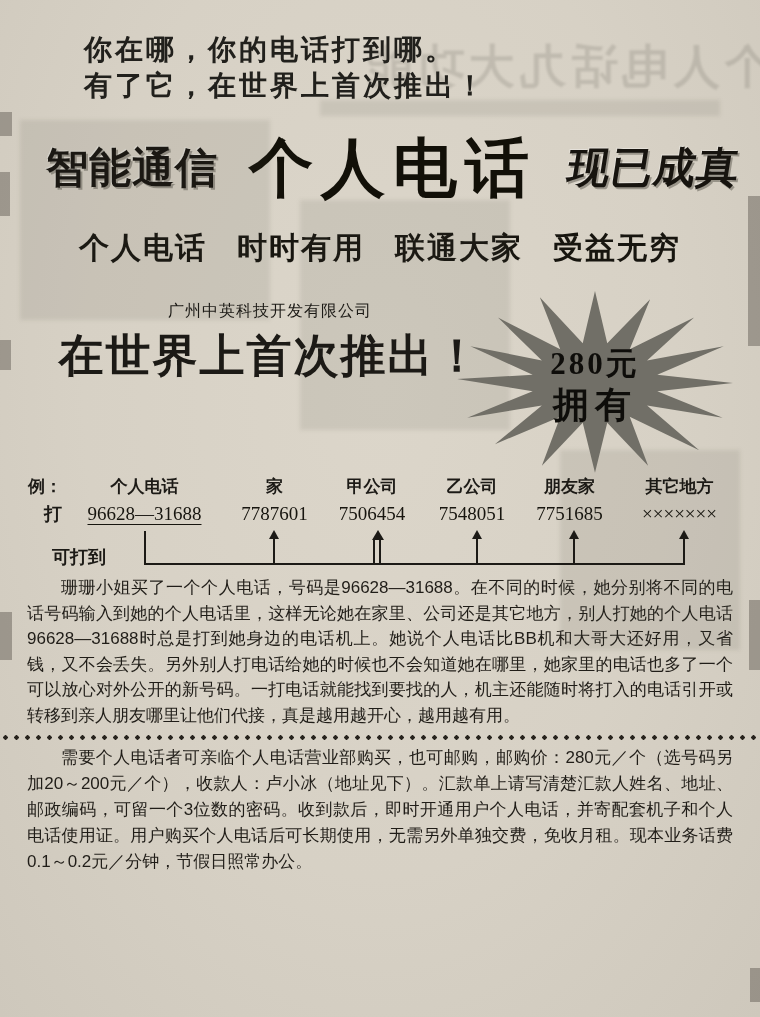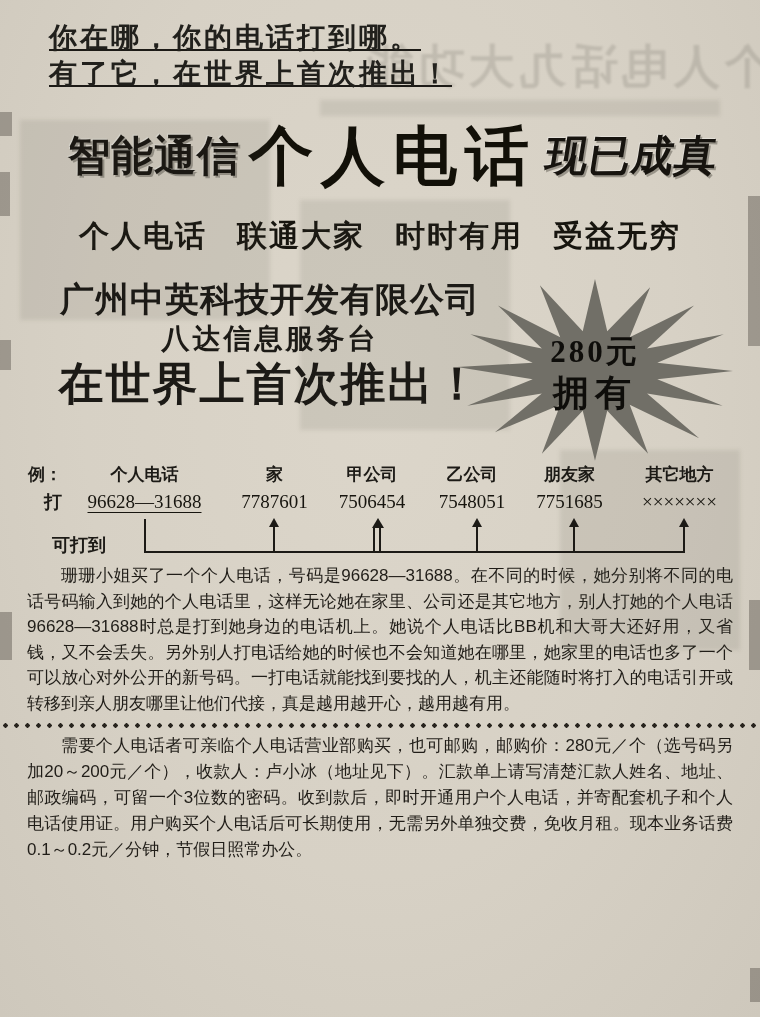--- a/index.html
+++ b/index.html
@@ -17,45 +17,45 @@
   .ghost {
     position:absolute; pointer-events:none; font-weight:900;
     color:#3c3a32; transform:scaleX(-1); white-space:nowrap;
     filter:blur(1px);
   }
   .ghost-headline { top:36px; right:-10px; font-size:46px; letter-spacing:5px; opacity:.15; }
   .smudge { position:absolute; pointer-events:none; background:rgba(72,66,56,.10); filter:blur(2px); }
   .edge-mark { position:absolute; pointer-events:none; background:rgba(55,50,42,.35); filter:blur(.7px); }
 
   
-  .slogan { padding-top:20px; margin-left:49px;text-decoration:underline; }
+  .slogan { padding-top:32px; margin-left:84px; }
   .slogan-line { font-size:28px; line-height:36px; font-weight:bold; letter-spacing:3px; color:#21201c; }
 
   
   .headline-row {
-    margin-top:28px; display:flex; align-items:center; justify-content:center; gap:9px;padding-left:26px;
+    margin-top:28px; display:flex; align-items:center; justify-content:center; gap:31px;padding-left:26px;
   }
   .headline-side {
     font-size:42px; font-weight:900; letter-spacing:1px; color:#17140f;
     text-shadow:2px 2px 0 rgba(40,36,30,.35), -1px -1px 0 rgba(255,255,255,.35);
   }
   .headline-side.right { transform:skewX(-9deg); }
   .headline-main {
     font-size:64px; font-weight:900; letter-spacing:8px; color:#121008;
     line-height:72px;
   }
 
   
   .benefits-row { margin-top:24px; display:flex; justify-content:center; gap:30px; }
   .benefit { font-size:30px; font-weight:900; letter-spacing:2px; color:#17150f; }
 
   
   .company-zone { position:relative; margin-top:22px; height:178px; }
   .company { width:430px; margin-left:55px; text-align:center; }
-  .company-line-1 { font-size:34px; font-weight:700; line-height:40px; letter-spacing:1px; }
+  .company-line-1 { font-size:16px; font-weight:400; line-height:40px; letter-spacing:1px; }
   .company-line-2 { font-size:28px; font-weight:900; line-height:40px; letter-spacing:3px; }
   .company-line-3 { font-size:45px; font-weight:900; line-height:50px; letter-spacing:2px; }
   .burst-wrap { position:absolute; left:452px; top:-2px; width:286px; height:184px; }
   .burst-wrap svg { position:absolute; inset:0; }
   .burst-price {
     position:absolute; top:54px; width:100%; text-align:center;
     font-size:31px; font-weight:bold; letter-spacing:3px; color:#0e0d0a;
     font-family:"Liberation Serif", serif;
   }
   .burst-own {
@@ -134,29 +134,28 @@
   </div>
 
   <div class="headline-row">
     <span class="headline-side left">智能通信</span>
     <span class="headline-main">个人电话</span>
     <span class="headline-side right">现已成真</span>
   </div>
 
   <div class="benefits-row">
     <span class="benefit">个人电话</span>
+    <span class="benefit">时时有用</span>
     <span class="benefit">联通大家</span>
-    <span class="benefit">时时有用</span>
     <span class="benefit">受益无穷</span>
   </div>
 
   <div class="company-zone">
     <div class="company">
       <div class="company-line-1">广州中英科技开发有限公司</div>
-      <div class="company-line-2">八达信息服务台</div>
       <div class="company-line-3">在世界上首次推出！</div>
     </div>
     <div class="burst-wrap">
       <svg viewBox="0 0 280 180" aria-hidden="true">
         <polygon fill="#716f67" points="275,92 201,100 265,126 191,114 242,158 174,125 192,173 152,131 140,180 128,131 88,173 106,125 42,152 88,114 15,126 79,100 5,88 79,84 18,56 88,70 45,28 106,59 86,8 128,53 140,2 152,53 194,10 174,59 237,28 191,70 266,56 201,84"></polygon>
       </svg>
       <div class="burst-price">280元</div>
       <div class="burst-own">拥有</div>
     </div>
   </div>

